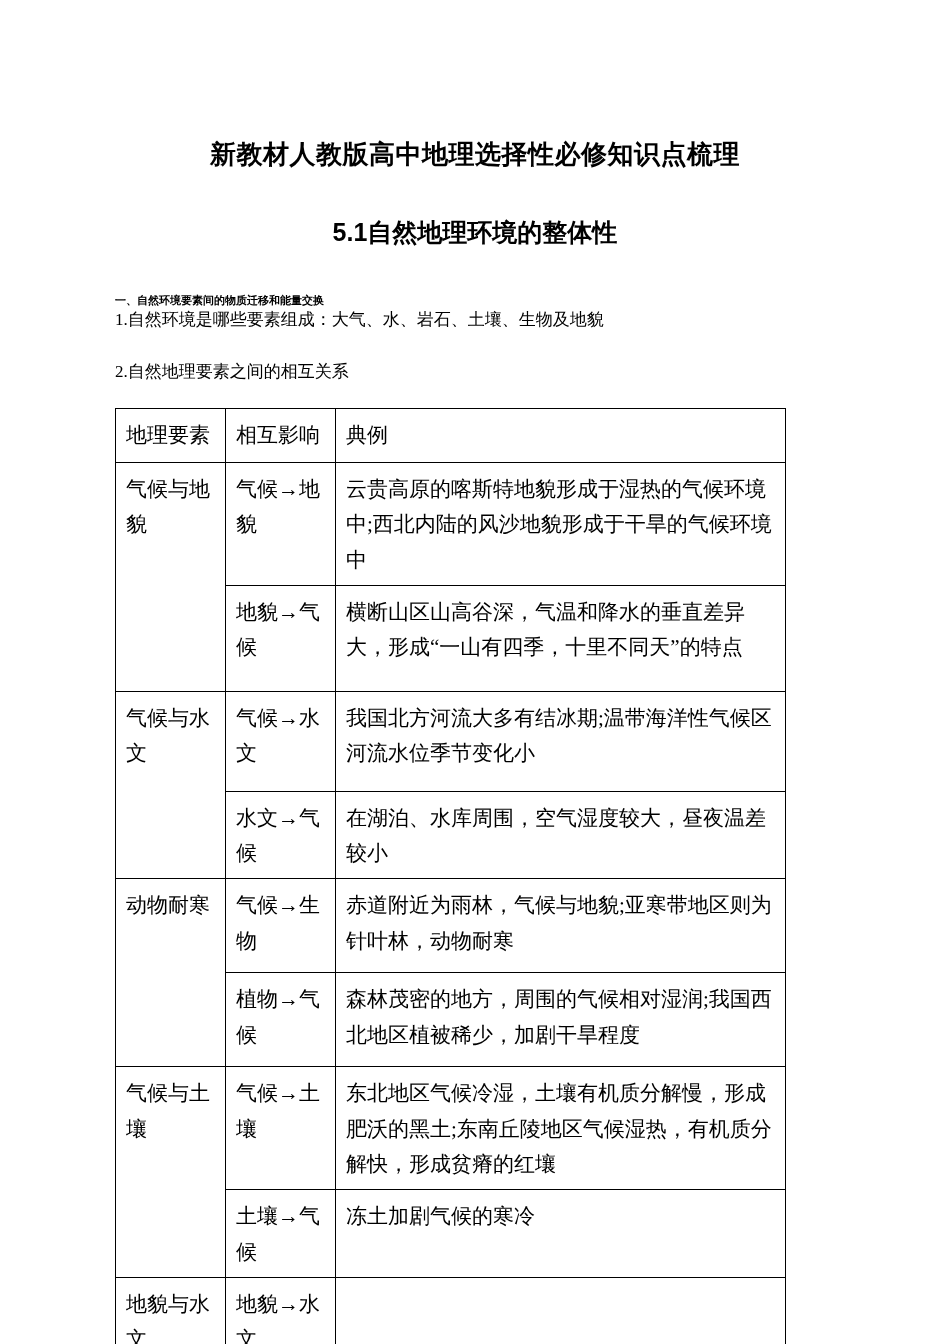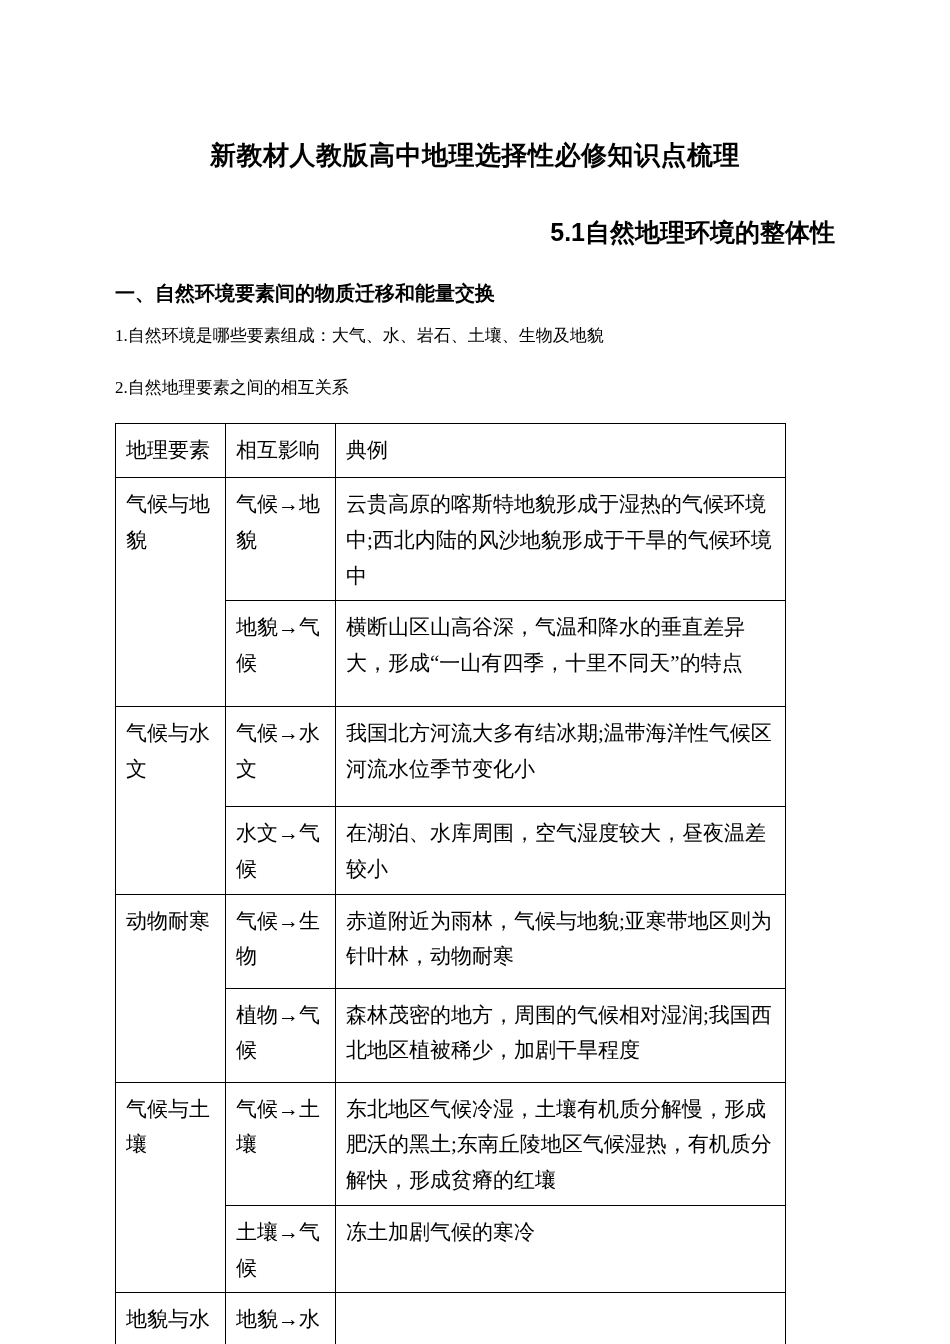--- a/index.html
+++ b/index.html
@@ -13,41 +13,40 @@
     overflow: hidden;
   }
   .page {
     width: 950px;
     height: 1344px;
     background: #ffffff;
     padding: 140px 115px 40px 115px;
   }
   .doc-title {
     text-align: center;
-    font-family: Liberation Serif, serif;
+    font-family: Liberation Mono, monospace;
     font-weight: bold;
     font-size: 26px;
     line-height: 1.25;
     margin-bottom: 44px;
     letter-spacing: 0.5px;
   }
   .doc-subtitle {
-    text-align: right;
+    text-align: center;
     font-family: "Liberation Sans", "DejaVu Sans", sans-serif;
     font-weight: bold;
     font-size: 25px;
     line-height: 1.25;
-    margin-bottom: 32px;
+    margin-bottom: 46px;
   }
   .section-heading {
-    font-family: Liberation Sans, sans-serif;
+    font-family: Liberation Mono, monospace;
     font-weight: bold;
-    font-size: 20px;
+    font-size: 11px;
     line-height: 1.3;
-    margin-bottom: 18px;
   }
   .para {
     font-size: 17px;
     line-height: 1.4;
   }
   .para-1 { margin-bottom: 28px; }
   .para-2 { margin-bottom: 24px; }
 
   table.factors {
     border-collapse: collapse;

